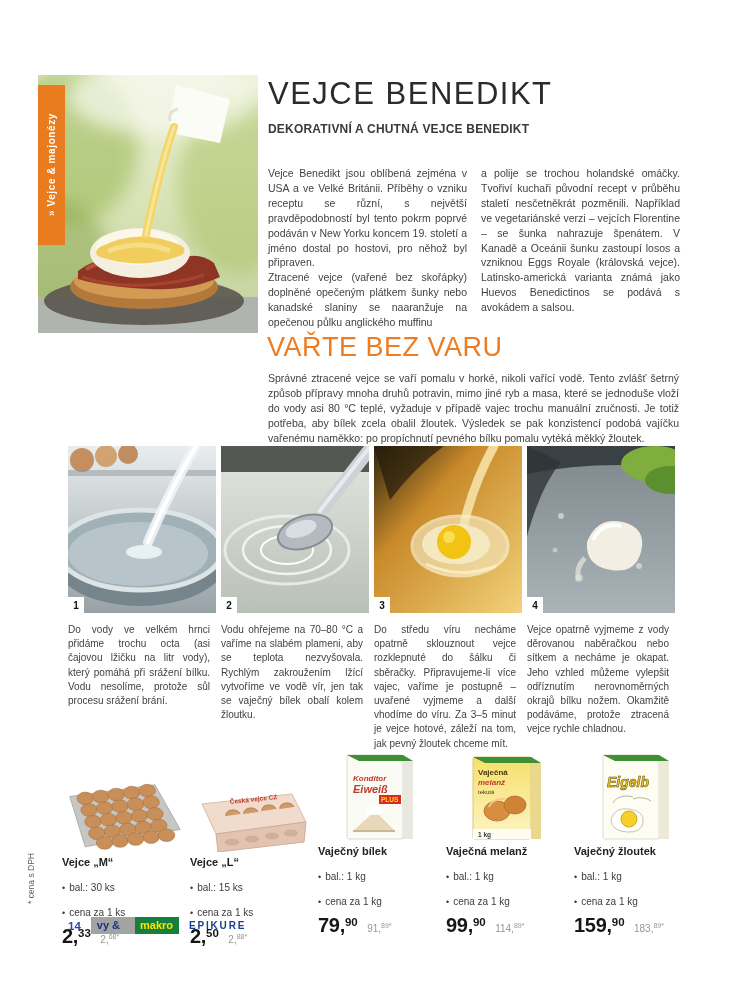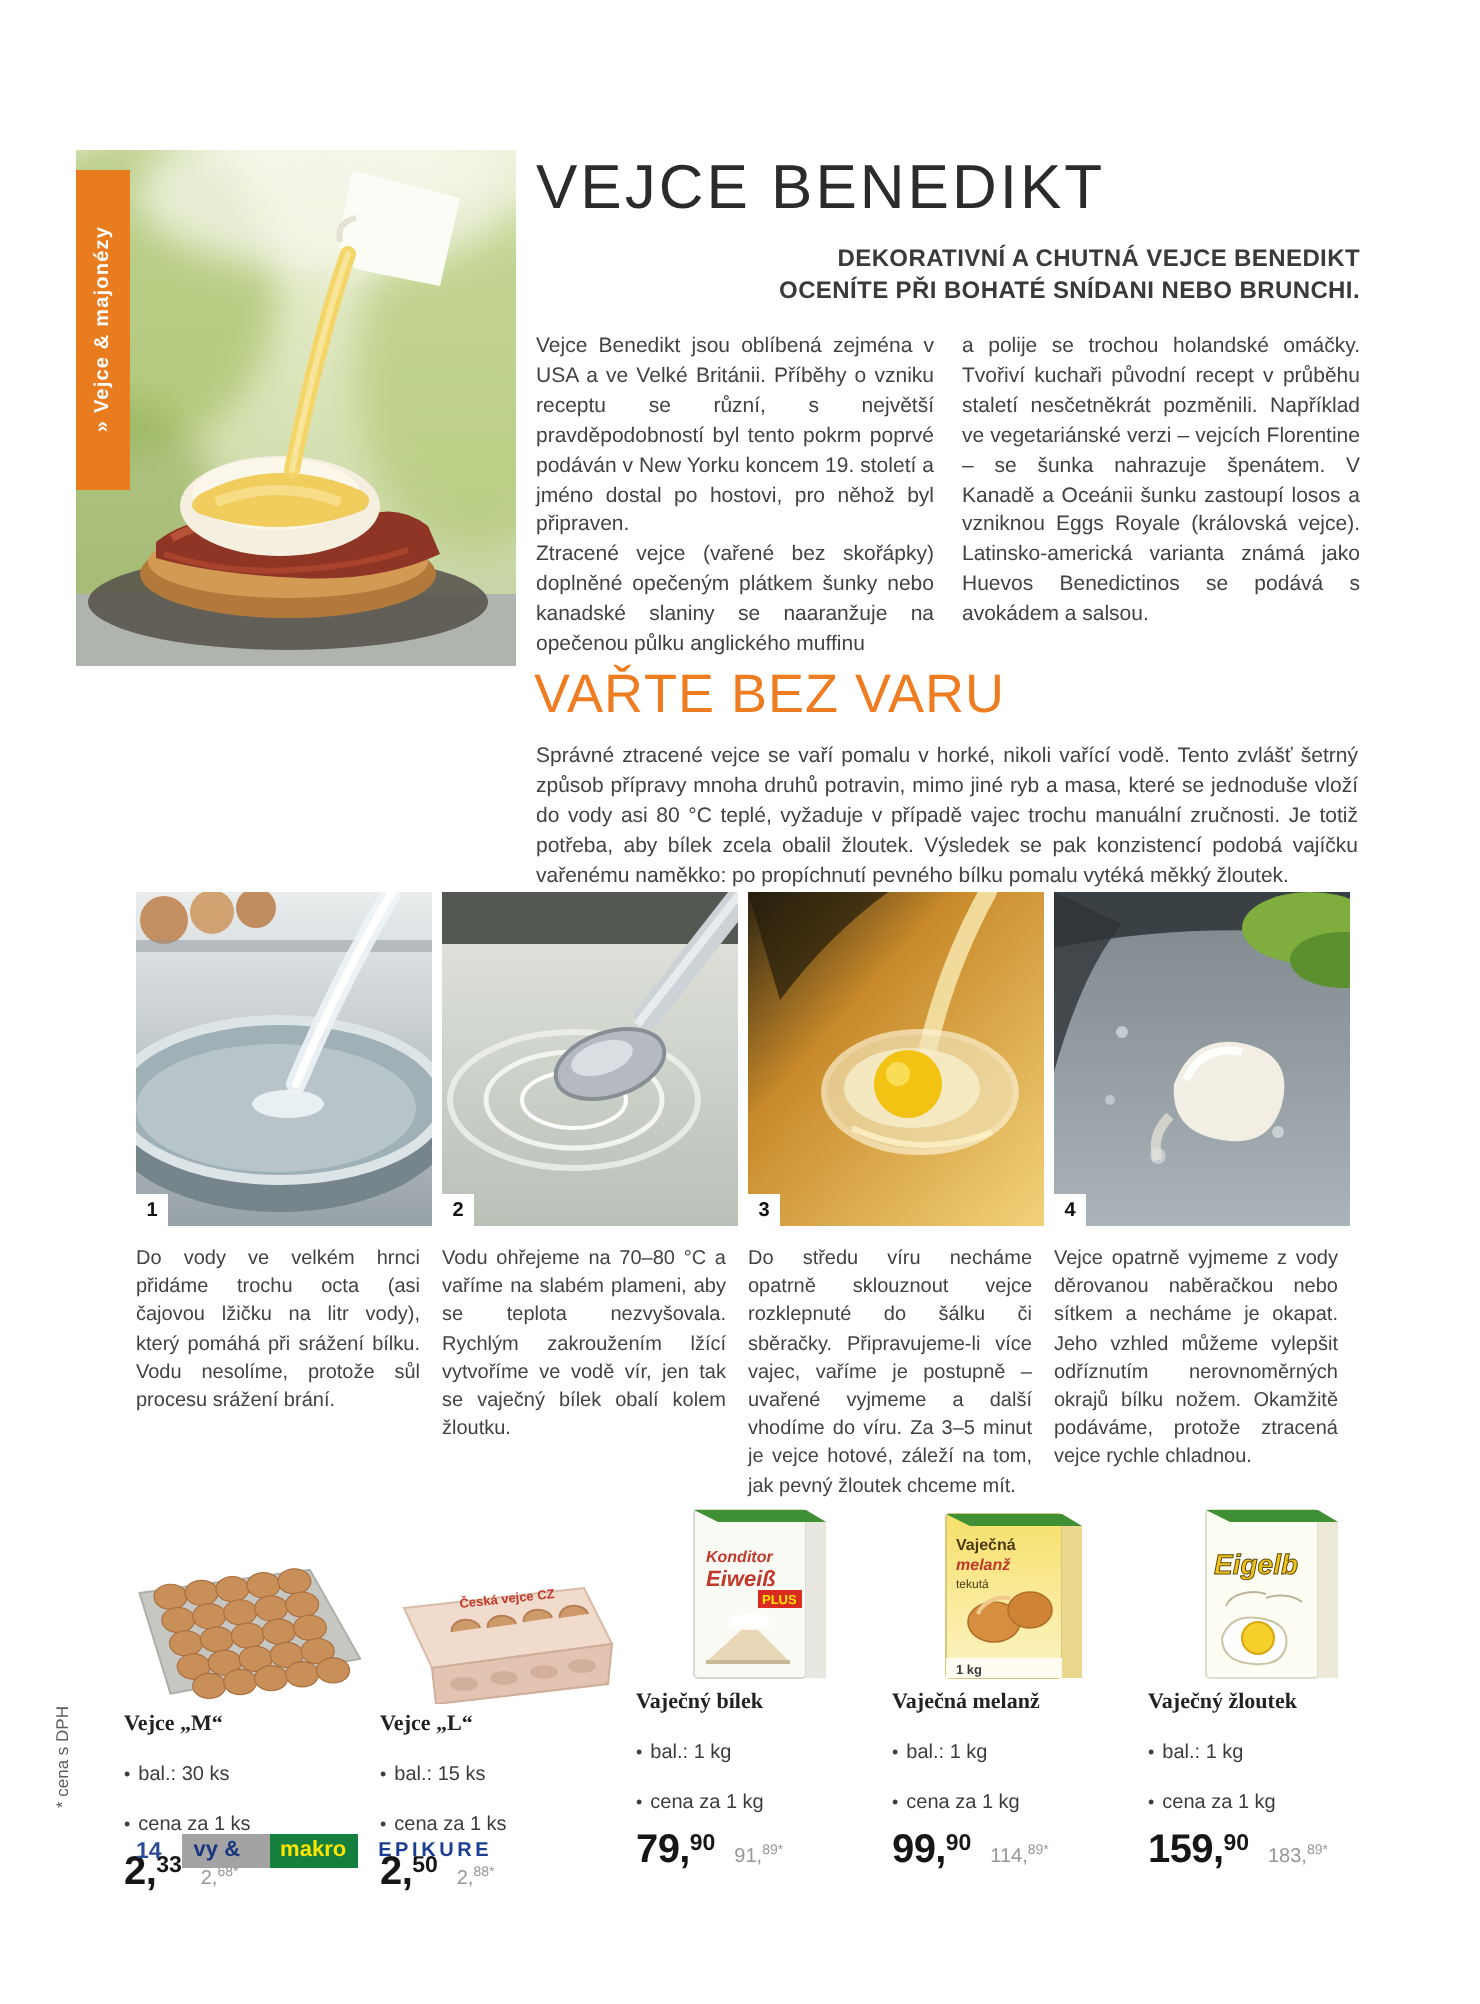--- a/index.html
+++ b/index.html
@@ -15,21 +15,21 @@
   }
   .side-tab span{
     writing-mode:vertical-rl;transform:rotate(180deg);
     color:#fff;font-size:10px;font-weight:bold;letter-spacing:.6px;white-space:nowrap;
   }
   
   .hero{position:absolute;left:38px;top:75px;width:220px;height:258px;overflow:hidden;}
   
   .head{position:absolute;left:268px;top:78px;width:412px;}
   .head h1{margin:0;font-size:31px;font-weight:400;letter-spacing:1.5px;color:#2b2b2b;line-height:1.05;}
-  .subtitle{margin-top:10px;font-size:12px;font-weight:bold;color:#3a3a3a;line-height:1.4;letter-spacing:.2px;text-align:right;}
+  .subtitle{margin-top:10px;font-size:12px;font-weight:bold;color:#3a3a3a;line-height:1.4;letter-spacing:.2px;}
   .subtitle span{display:block;}
   
   .intro{position:absolute;left:268px;top:166px;width:412px;display:flex;gap:14px;}
   .intro .col{width:199px;font-size:10.5px;line-height:1.42;text-align:justify;color:#424242;}
   .intro p{margin:0;}
   
   .poach-title{position:absolute;left:267px;top:332px;margin:0;font-size:27px;font-weight:400;letter-spacing:.5px;color:#ee7d22;}
   .poach-body{position:absolute;left:268px;top:371px;width:411px;font-size:10.5px;line-height:1.42;text-align:justify;color:#424242;}
   
   .step-photo{position:absolute;top:446px;width:148px;height:167px;overflow:hidden;background:#ccc;}
@@ -37,21 +37,21 @@
     position:absolute;left:0;bottom:0;width:16px;height:16px;background:#fff;
     display:flex;align-items:center;justify-content:center;
     font-size:10px;font-weight:bold;color:#111;
   }
   .step-caption{position:absolute;top:623px;width:142px;font-size:10px;line-height:1.42;text-align:justify;color:#424242;}
   
   .product{position:absolute;top:745px;width:122px;}
   .pimg{display:flex;align-items:flex-end;justify-content:center;}
   .pimg.tall{height:107px;}
   .pimg.short{height:96px;}
-  .pname{font-size:11px;font-weight:bold;color:#222;margin-top:4px;font-family:Liberation Serif, serif;}
+  .pname{font-size:11px;font-weight:bold;color:#222;margin-top:4px;}
   .pline{font-size:10px;color:#3c3c3c;margin-top:14px;display:flex;align-items:baseline;}
   .pline .b::before{content:"•";margin-right:4px;font-size:9px;}
   .pprice{margin-top:7px;white-space:nowrap;}
   .pprice .big{font-size:20px;font-weight:800;color:#161616;letter-spacing:-.3px;}
   .pprice .bigsup{font-size:11.5px;font-weight:800;color:#161616;vertical-align:6px;letter-spacing:0;}
   .pprice .small{font-size:10px;color:#979797;margin-left:5px;}
   .pprice .smallsup{font-size:7px;color:#979797;vertical-align:4px;}
   
   .vat-note{
     position:absolute;left:26px;top:842px;height:74px;display:flex;align-items:center;
@@ -113,21 +113,20 @@
   </div>
 
   <div class="side-tab">
     <span>» Vejce &amp; majonézy</span>
   </div>
 
   <div class="head">
     <h1>VEJCE BENEDIKT</h1>
     <div class="subtitle">
       <span>DEKORATIVNÍ A CHUTNÁ VEJCE BENEDIKT</span>
-      <span>OCENÍTE PŘI BOHATÉ SNÍDANI NEBO BRUNCHI.</span>
     </div>
   </div>
 
   <div class="intro">
     <div class="col">
       <p>Vejce Benedikt jsou oblíbená zejména v USA a ve Velké Británii. Příběhy o vzniku receptu se různí, s největší pravděpodobností byl tento pokrm poprvé podáván v New Yorku koncem 19. století a jméno dostal po hostovi, pro něhož byl připraven.</p>
       <p>Ztracené vejce (vařené bez skořápky) doplněné opečeným plátkem šunky nebo kanadské slaniny se naaranžuje na opečenou půlku anglického muffinu</p>
     </div>
     <div class="col">
       <p>a polije se trochou holandské omáčky. Tvořiví kuchaři původní recept v průběhu staletí nesčetněkrát pozměnili. Například ve vegetariánské verzi – vejcích Florentine – se šunka nahrazuje špenátem. V Kanadě a Oceánii šunku zastoupí losos a vzniknou Eggs Royale (královská vejce). Latinsko-americká varianta známá jako Huevos Benedictinos se podává s avokádem a salsou.</p>

